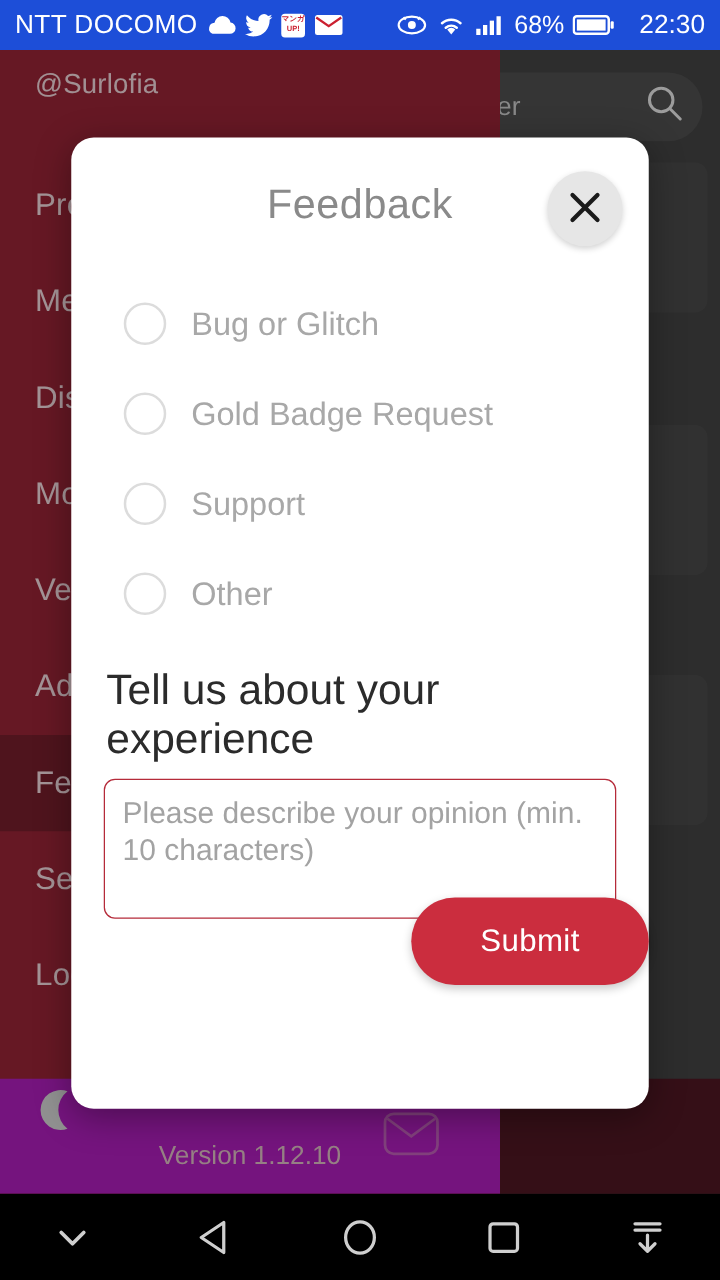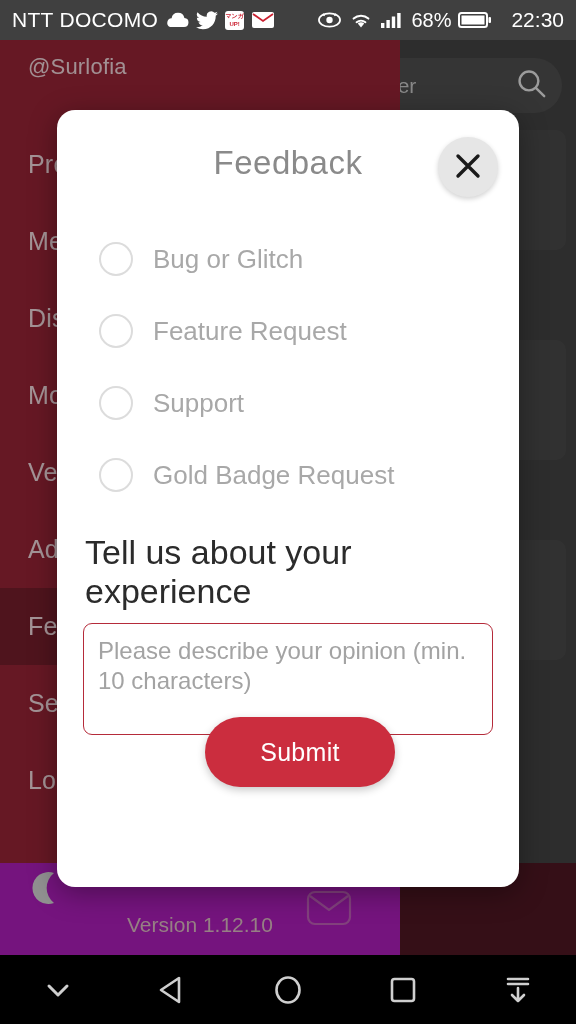--- a/index.html
+++ b/index.html
@@ -7,21 +7,21 @@
     width: 576px; height: 1024px;
     background: #000;
     font-family: "Liberation Sans", sans-serif;
     overflow: hidden;
   }
   .screen { position: relative; width: 576px; height: 1024px; background: #8E2233; overflow: hidden; }
 
   
   .statusbar {
     position: absolute; top: 0; left: 0; width: 576px; height: 40px;
-    background: #404040; display: flex; align-items: center;
+    background: #1d4ed8; display: flex; align-items: center;
     padding: 0 12px; color: #fff; z-index: 60;
   }
   .sb-left { display: flex; align-items: center; gap: 7px; }
   .sb-carrier { font-size: 21px; letter-spacing: .3px; color: #fff; font-weight: 400; }
   .sb-right { margin-left: auto; display: flex; align-items: center; gap: 7px; }
   .sb-pct { font-size: 20px; }
   .sb-time { font-size: 21px; margin-left: 12px; }
   .sb-ico { display: flex; align-items: center; }
   .mangaup {
     width: 19px; height: 19px; border-radius: 3px;
@@ -114,21 +114,21 @@
     margin: 22px 0 0 28px; font-size: 34px; color: #2b2b2b; font-weight: 400;
   }
   .ta-wrap { padding: 12px 26px 0 26px; }
   .feedback-area {
     width: 100%; height: 112px; border: 1.6px solid #b52b3a; border-radius: 9px;
     padding: 12px 14px; font-family: "Liberation Sans", sans-serif;
     font-size: 24px; color: #9a9a9a; resize: none; outline: none; line-height: 1.26;
     background: #fff; overflow: hidden;
   }
   .feedback-area::placeholder { color: #a3a3a3; }
-  .submit-wrap { display: flex; justify-content: center; margin-top: -22px; margin-left: 24px; }
+  .submit-wrap { display: flex; justify-content: flex-end; margin-top: -22px; margin-left: 24px; }
   .submit-btn {
     width: 190px; height: 70px; border-radius: 36px; border: none;
     background: #CB2D3E; color: #fff; font-size: 25px; cursor: pointer;
     font-family: "Liberation Sans", sans-serif; letter-spacing: .3px;
     box-shadow: 0 3px 8px rgba(0,0,0,.22);
   }
 
   
   .navbar {
     position: absolute; left: 0; bottom: 0; width: 576px; height: 69px;
@@ -283,29 +283,29 @@
       </button>
     </div>
 
     <div class="options">
       <div class="opt-row">
         <span class="radio"></span>
         <span class="opt-label">Bug or Glitch</span>
       </div>
       <div class="opt-row">
         <span class="radio"></span>
-        <span class="opt-label">Feature Request</span>
+        <span class="opt-label">Gold Badge Request</span>
       </div>
       <div class="opt-row">
         <span class="radio"></span>
         <span class="opt-label">Support</span>
       </div>
       <div class="opt-row">
         <span class="radio"></span>
-        <span class="opt-label">Gold Badge Request</span>
+        <span class="opt-label">Other</span>
       </div>
     </div>
 
     <div class="exp-title">Tell us about your experience</div>
 
     <div class="ta-wrap">
       <textarea class="feedback-area" placeholder="Please describe your opinion (min. 10 characters)" style=""></textarea>
     </div>
 
     <div class="submit-wrap">

